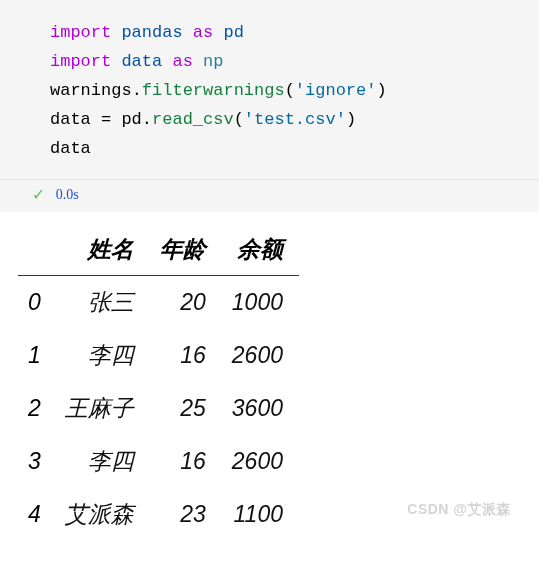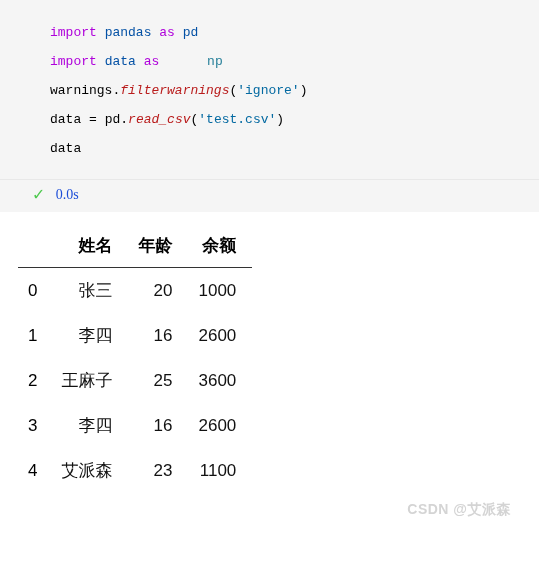--- a/index.html
+++ b/index.html
@@ -10,32 +10,32 @@
     body {
       font-family: Consolas, Monaco, "Courier New", monospace;
       background: #ffffff;
       width: 539px;
       height: 564px;
       position: relative;
     }
     .code-cell {
       background: #f5f5f5;
       padding: 18px 0 16px 50px;
-      font-size: 13px;
+      font-size: 17px;
       line-height: 29px;
     }
     .code-line {
       white-space: pre;
     }
     .kw-import { color: #af00db; }
     .kw-as { color: #af00db; }
     .module { color: #0451a5; }
     .alias { color: #0451a5; }
-    .alias-dim { color: #267f99; margin-left: 40px; }
-    .func { color: #b91c1c; font-style: italic; }
+    .alias-dim { color: #267f99; }
+    .func { color: #15803d; }
     .string { color: #0369a1; }
     .punct { color: #000000; }
     .var { color: #000000; }
     .op { color: #000000; }
     
     .exec-status {
       display: flex;
       align-items: center;
       padding: 6px 10px 8px 33px;
       gap: 12px;
@@ -50,21 +50,22 @@
     .exec-time {
       color: #1d4ed8;
       font-size: 14px;
       font-family: Liberation Serif, serif;
     }
     
     .dataframe {
       margin: 12px 0 0 18px;
       border-collapse: collapse;
       font-family: "Segoe UI", "Microsoft YaHei", sans-serif;
-      font-size: 17px;
+      font-size: 23px;
+      font-style: italic;
     }
     .dataframe th {
       border-bottom: 1px solid #333;
       padding: 10px 16px 10px 10px;
       text-align: right;
       font-weight: bold;
       color: #000;
     }
     .dataframe th.index-head {
       border-bottom: 1px solid #333;

